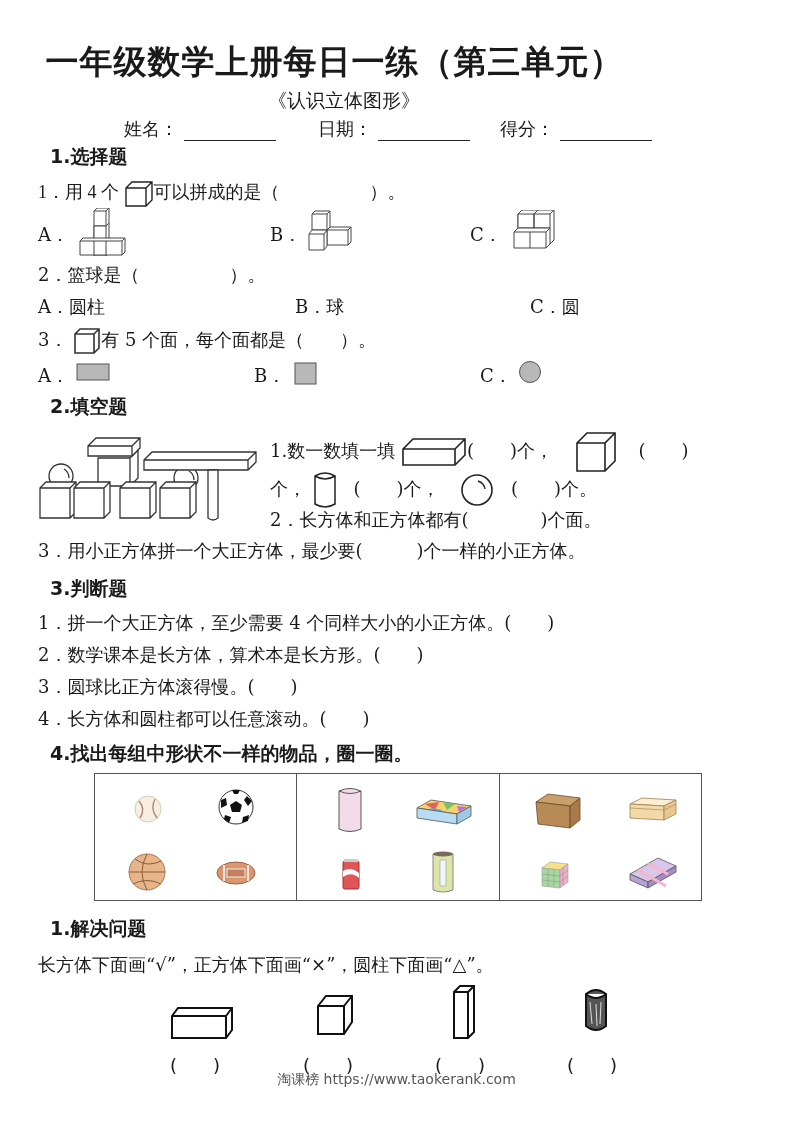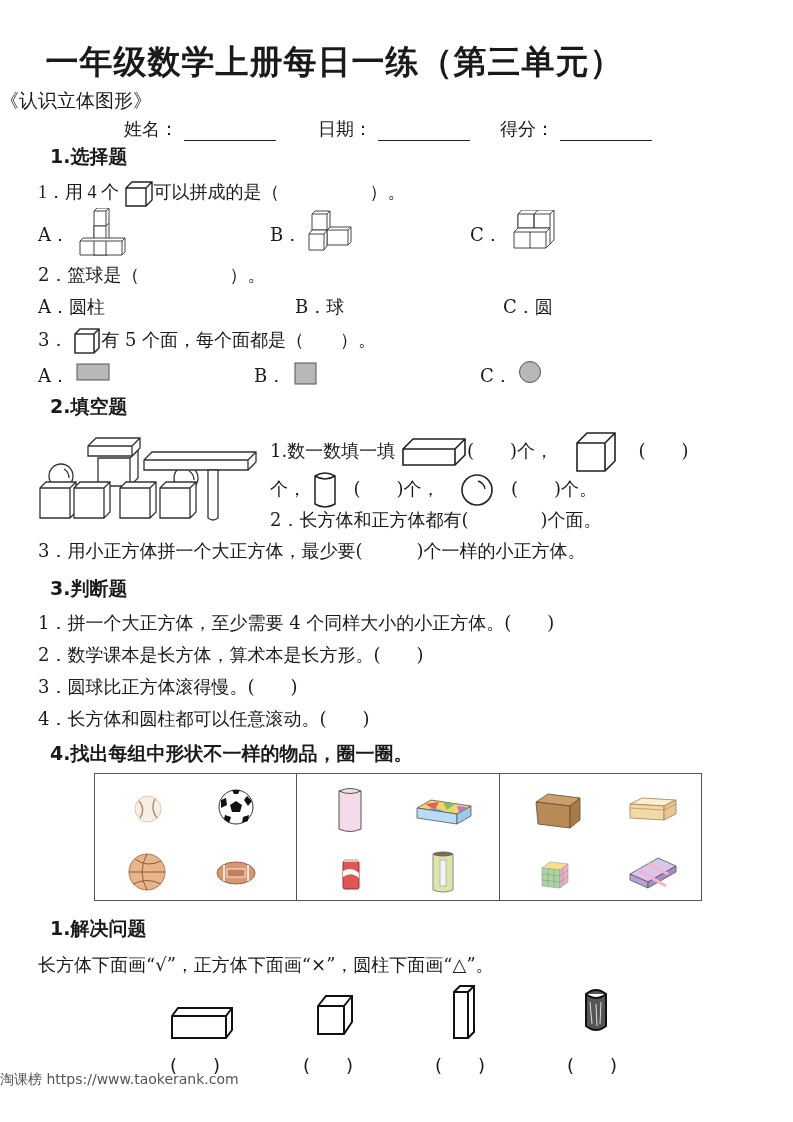--- a/index.html
+++ b/index.html
@@ -1,32 +1,32 @@
 <!DOCTYPE html>
 <html><head>
 <meta charset="utf-8">
 <style>
   html, body { margin: 0; padding: 0; background: #ffffff; }
   body { width: 793px; height: 1122px; position: relative; overflow: hidden;
          font-family: "DejaVu Serif", "Liberation Serif", serif; color: #1a1a1a; }
   .abs { position: absolute; white-space: nowrap; }
   .title { left: 0; width: 669px; top: 40px; text-align: center; font-family: "DejaVu Sans", sans-serif;
            font-size: 33px; font-weight: bold; letter-spacing: 1px; }
-  .subtitle { left: 0; width: 688px; top: 88px; font-family: "DejaVu Sans", sans-serif; font-size: 19px; }
+  .subtitle { left: 0; width: 688px; top: 88px; text-align: center; font-family: "DejaVu Sans", sans-serif; font-size: 19px; }
   .info { top: 117px; font-family: "DejaVu Sans", sans-serif; font-size: 18px; }
   .blank { display: inline-block; border-bottom: 1.5px solid #222; height: 18px; vertical-align: bottom; margin-left: 6px; }
   .sec { font-family: "DejaVu Sans", sans-serif; font-weight: bold; font-size: 19px; left: 50px; }
   .q { font-size: 18px; left: 38px; }
   .opt { font-size: 18px; }
   svg { display: block; }
   .inline-svg { display: inline-block; vertical-align: middle; }
   .grid { left: 94px; top: 773px; width: 606px; height: 126px; border: 1.5px solid #555; display: flex; }
   .cell { flex: 1; border-right: 1.5px solid #555; position: relative; }
   .cell:last-child { border-right: none; }
-  .footer { left: 0; width: 793px; top: 1071px; font-family: "DejaVu Sans", sans-serif; font-size: 14px; color: #555; }
+  .footer { left: 0; width: 793px; top: 1071px; text-align: center; font-family: "DejaVu Sans", sans-serif; font-size: 14px; color: #555; }
 </style>
 </head>
 <body>
 
 <div class="abs title">一年级数学上册每日一练（第三单元）</div>
 <div class="abs subtitle">《认识立体图形》</div>
 <div class="abs info" style="left:124px;">
   <span>姓名：</span><span class="blank" style="width:92px;"></span>
 </div>
 <div class="abs info" style="left:318px;">
@@ -68,21 +68,21 @@
   <g fill="#fff" stroke="#444" stroke-width="1">
     <path d="M6 4 L10 0 L42 0 L42 30 L38 34 L6 34 Z"></path>
     <path d="M6 4 L22 4 L22 18 L6 18 Z M22 4 L38 4 L38 18 L22 18 Z M38 4 L42 0 M26 0 L22 4"></path>
     <path d="M2 22 L6 18 L38 18 L38 20 L38 34 L34 38 L2 38 Z M2 22 L18 22 L18 38 M18 22 L34 22 L34 38 M34 22 L38 18"></path>
   </g>
 </svg>
 
 <div class="abs q" style="top:263px;">2．篮球是（　　　　　）。</div>
 <div class="abs opt" style="left:38px;top:295px;">A．圆柱</div>
 <div class="abs opt" style="left:295px;top:295px;">B．球</div>
-<div class="abs opt" style="left:503px;top:295px;text-align:right;">C．圆</div>
+<div class="abs opt" style="left:530px;top:295px;text-align:right;">C．圆</div>
 
 <div class="abs q" style="top:327px;">
   <span>3．</span>
   <svg class="inline-svg" width="28" height="28" viewBox="0 0 28 28">
     <path d="M2 7 L7 2 L26 2 L26 21 L21 26 L2 26 Z M2 7 L21 7 L21 26 M21 7 L26 2" fill="none" stroke="#333" stroke-width="1.6"></path>
   </svg><span>有 5 个面，每个面都是（　　）。</span>
 </div>
 <div class="abs opt" style="left:38px;top:364px;">A．</div>
 <svg class="abs" style="left:76px;top:363px;" width="36" height="20">
     <rect x="1" y="1" width="32" height="16" fill="#b8b8b8" stroke="#555" stroke-width="1"></rect>

